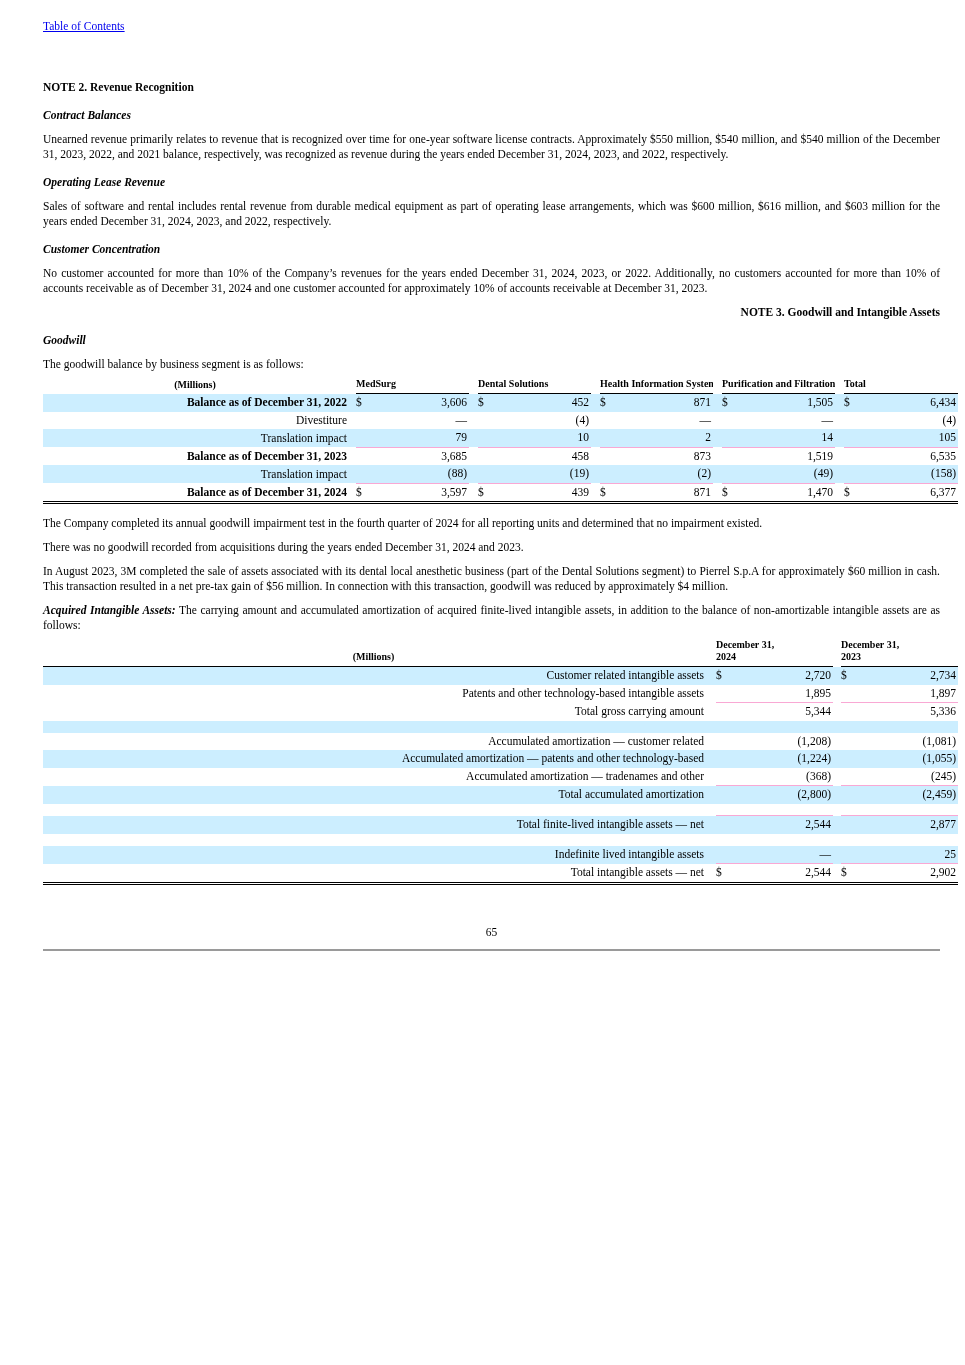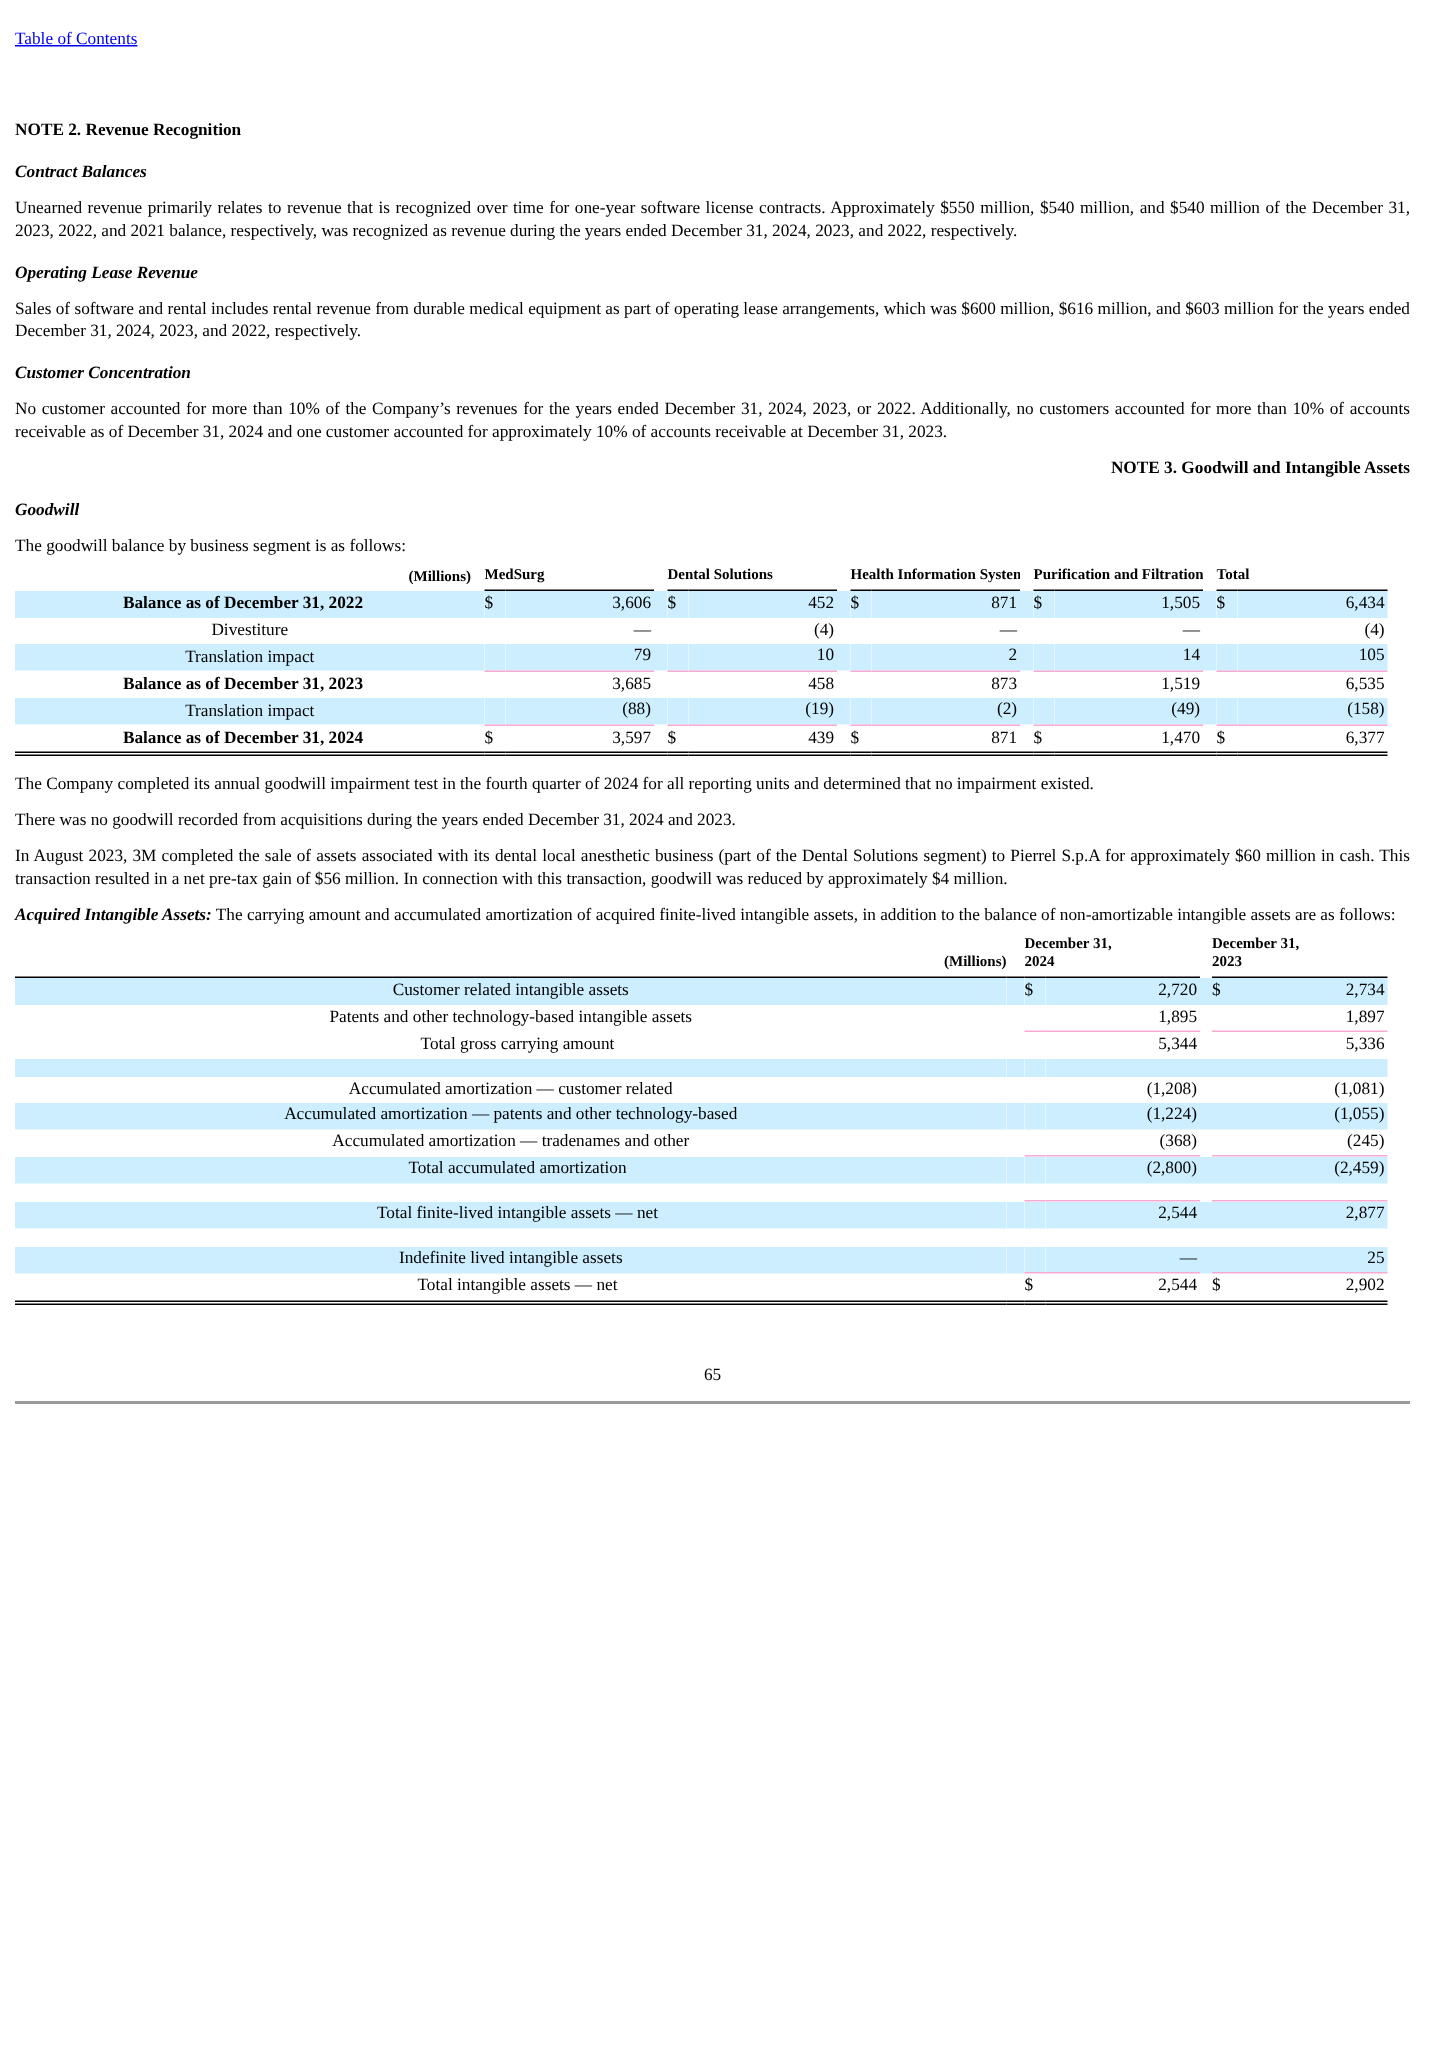--- a/index.html
+++ b/index.html
@@ -3,38 +3,38 @@
 <meta charset="utf-8">
 <style>
   * { box-sizing: border-box; }
   html, body { margin: 0; padding: 0; }
   body {
     width: 965px; height: 1365px;
     background: #ffffff; color: #000000;
     font-family: "Liberation Serif", "DejaVu Serif", serif;
     font-size: 11.5px; line-height: 15px;
   }
-  .page { padding: 19px 25px 0 10px; }
+  .page { padding: 19px 25px 0 43px; }
 
   .toc-link { color: #0000ee; text-decoration: underline; cursor: pointer; }
 
   .note-title { font-weight: bold; margin-top: 46px; }
   .note-title.second { margin-top: 9px; text-align: right; }
   .sub-heading { font-weight: bold; font-style: italic; margin-top: 13px; }
   p.body-text { margin: 9px 0 0 0; text-align: justify; }
   .lead-bi { font-weight: bold; font-style: italic; }
 
   table { border-collapse: collapse; table-layout: fixed; margin-top: 6px; width: 915px; }
   th, td { padding: 0; vertical-align: bottom; overflow: hidden; white-space: nowrap; }
   thead th { font-size: 10px; font-weight: bold; line-height: 12px; padding-bottom: 3px; }
-  th.millions { text-align: right; }
+  th.millions { text-align: center; }
   th.group { text-align: left; border-bottom: 1px solid #000; }
   table.t2 th.millions, table.t2 th.sep1 { border-bottom: 1px solid #000; }
 
-  td.lbl { text-align: center; padding: 2px 0; line-height: 13.5px; }
+  td.lbl { text-align: right; padding: 2px 0; line-height: 13.5px; }
   td.lbl.indent { padding-left: 9px; }
   td.d   { text-align: left;  padding: 2px 0; line-height: 13.5px; }
   td.v   { text-align: right; padding: 2px 2px 2px 0; line-height: 13.5px; }
   td.sep { padding: 0; }
 
   tr.shade td { background: #cceeff; }
   tr.bold td.lbl { font-weight: bold; }
   tr.topline td.d, tr.topline td.v { border-top: 1px solid #f9a8d4; }
   tr.dbl td { border-bottom: 3px double #000; }
   tr.blank td { height: 12px; padding: 0; line-height: 12px; }

